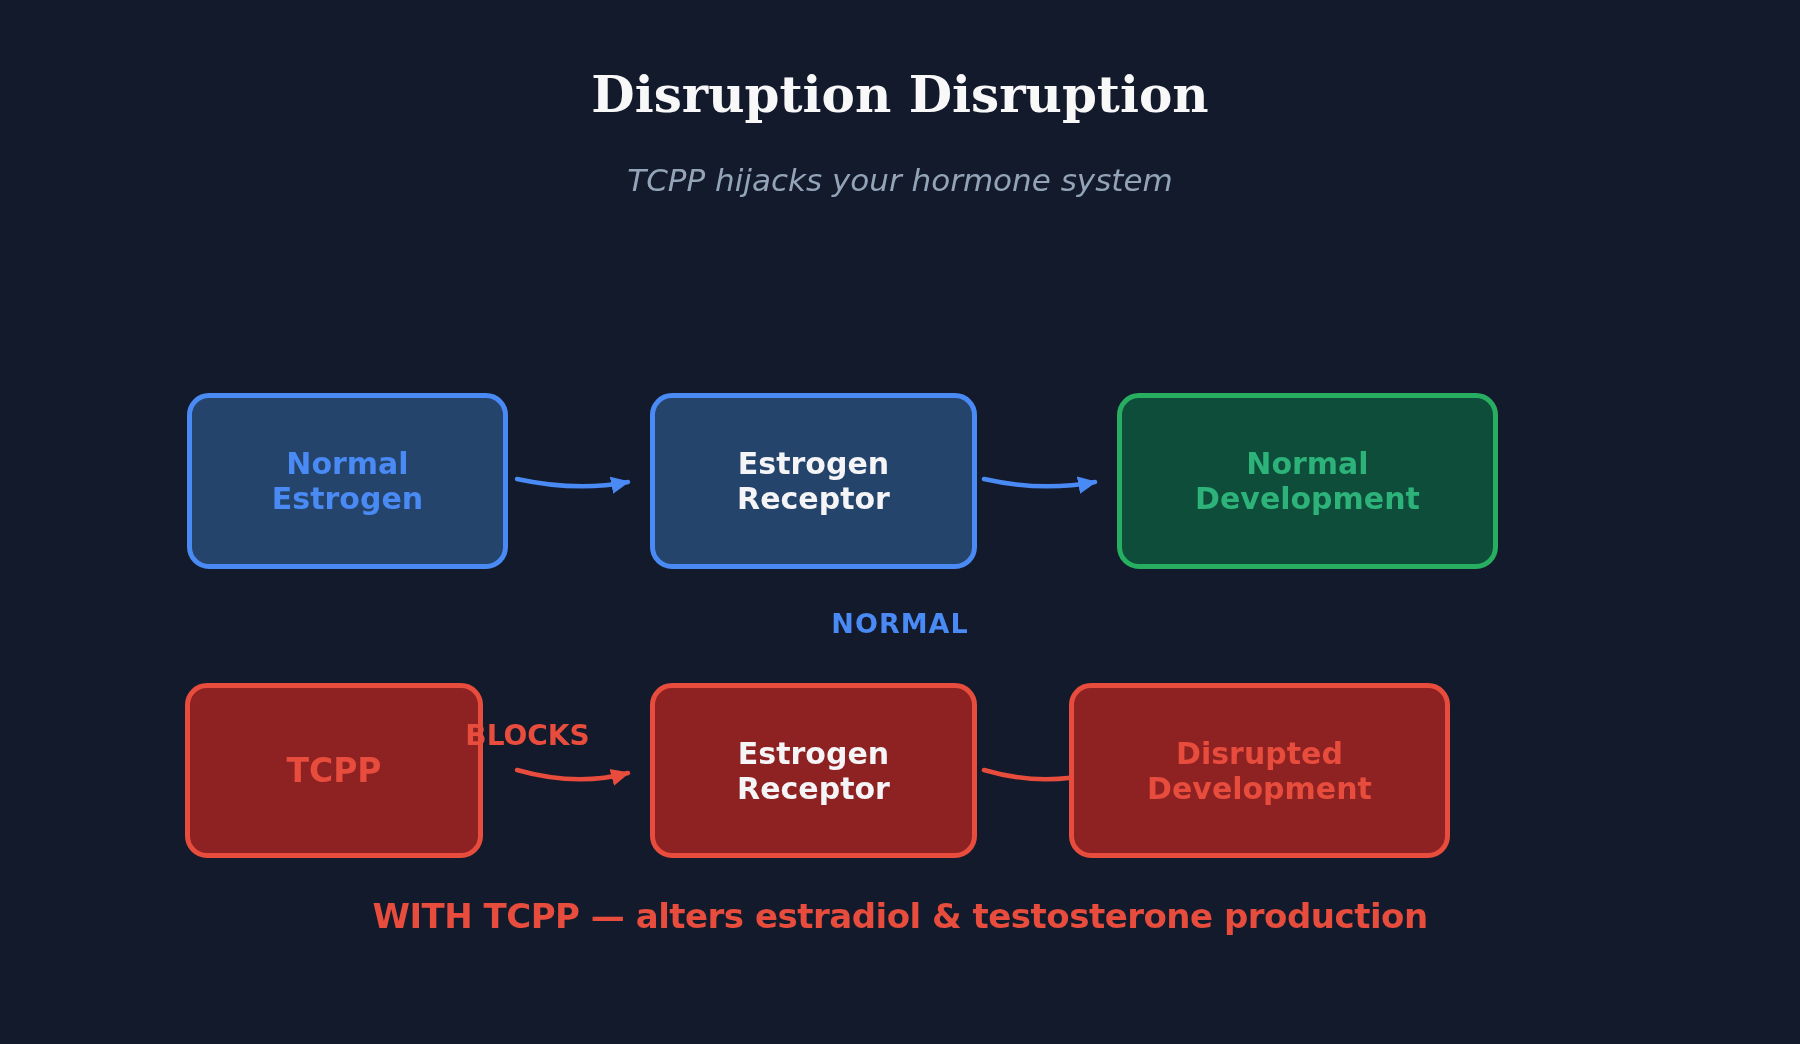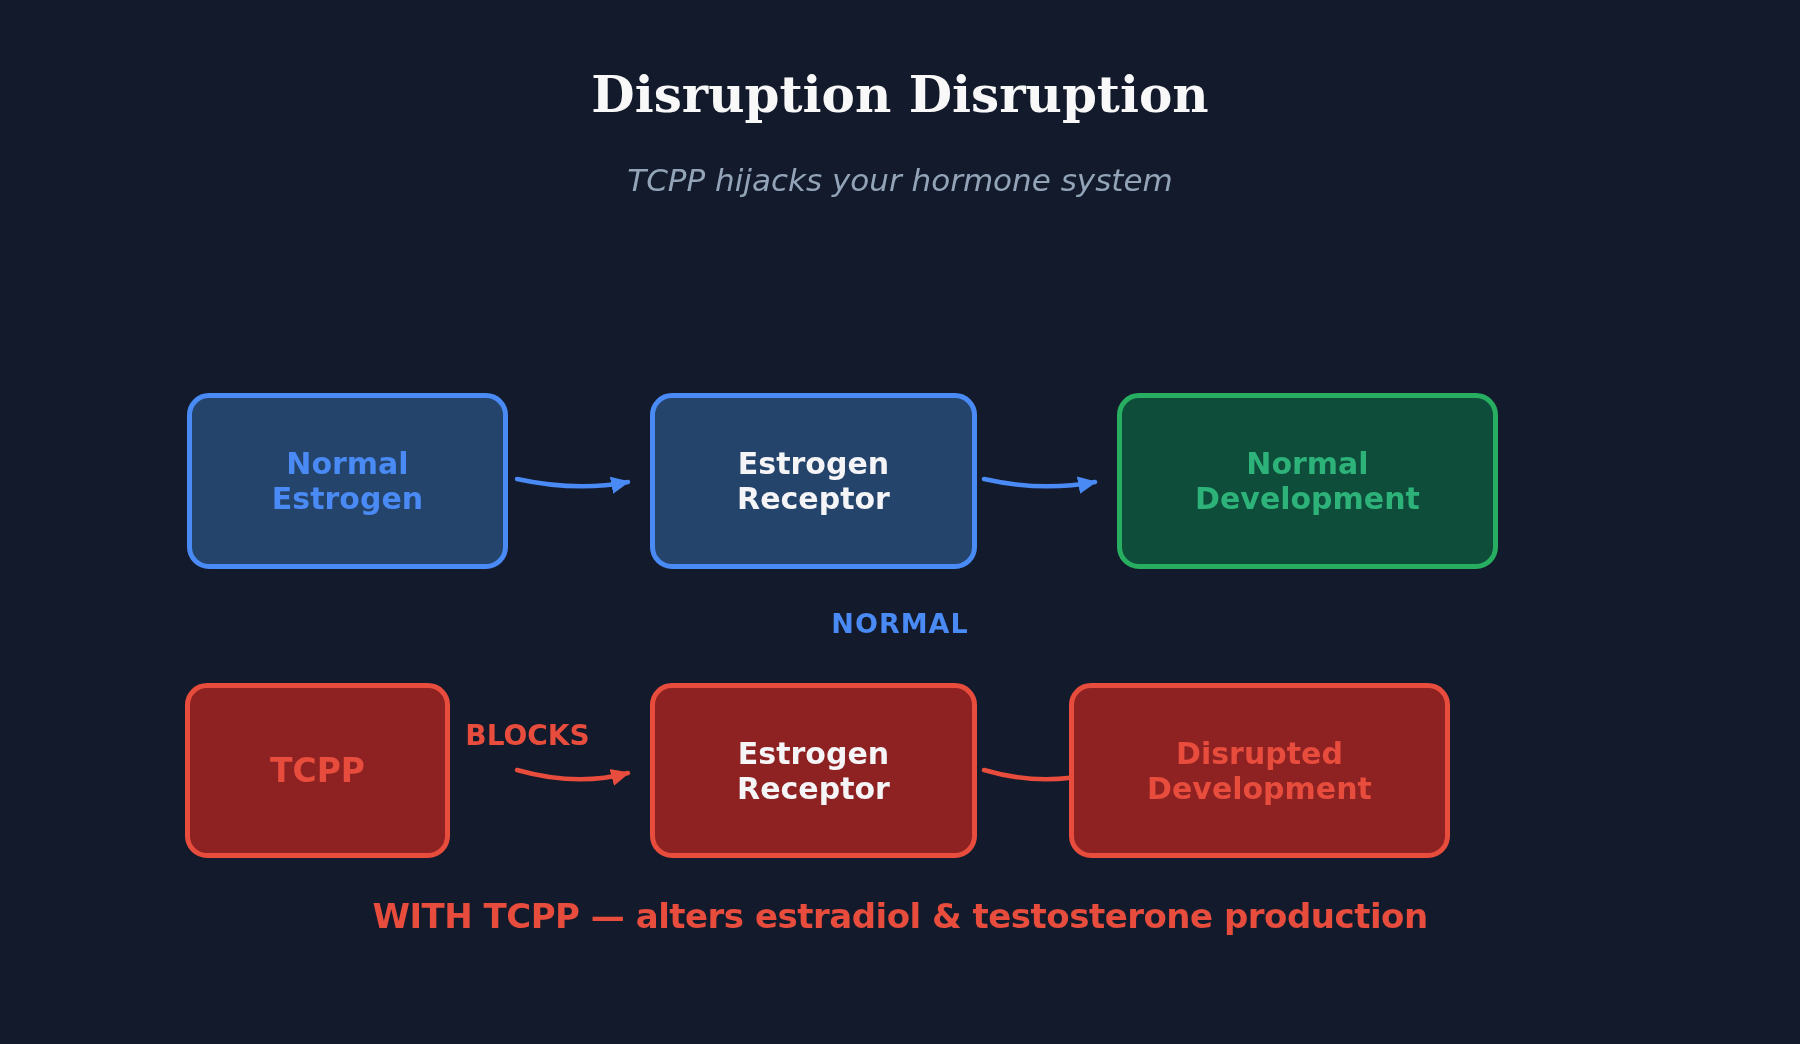--- a/index.html
+++ b/index.html
@@ -72,21 +72,21 @@
   .text-white { color: var(--white_text, #f5f5f7); }
   .text-green { color: var(--green_text, #2db37a); }
   .text-red   { color: var(--red, #e74c3c); }
   .tcpp-size  { font-size: 33px; }
 
   
   .pos-a { left: 187px;  top: 393px; width: 321px; height: 176px; }
   .pos-b { left: 650px;  top: 393px; width: 327px; height: 176px; }
   .pos-c { left: 1117px; top: 393px; width: 381px; height: 176px; }
   
-  .pos-d { left: 185px;  top: 683px; width: 265px; height: 175px; }
+  .pos-d { left: 185px;  top: 683px; width: 298px; height: 175px; }
   .pos-e { left: 650px;  top: 683px; width: 327px; height: 175px; }
   .pos-f { left: 1069px; top: 683px; width: 381px; height: 175px; }
 
   .row-label {
     position: absolute;
     left: 0; width: 100%;
     text-align: center;
     font-weight: 700;
   }
   .normal-label {

